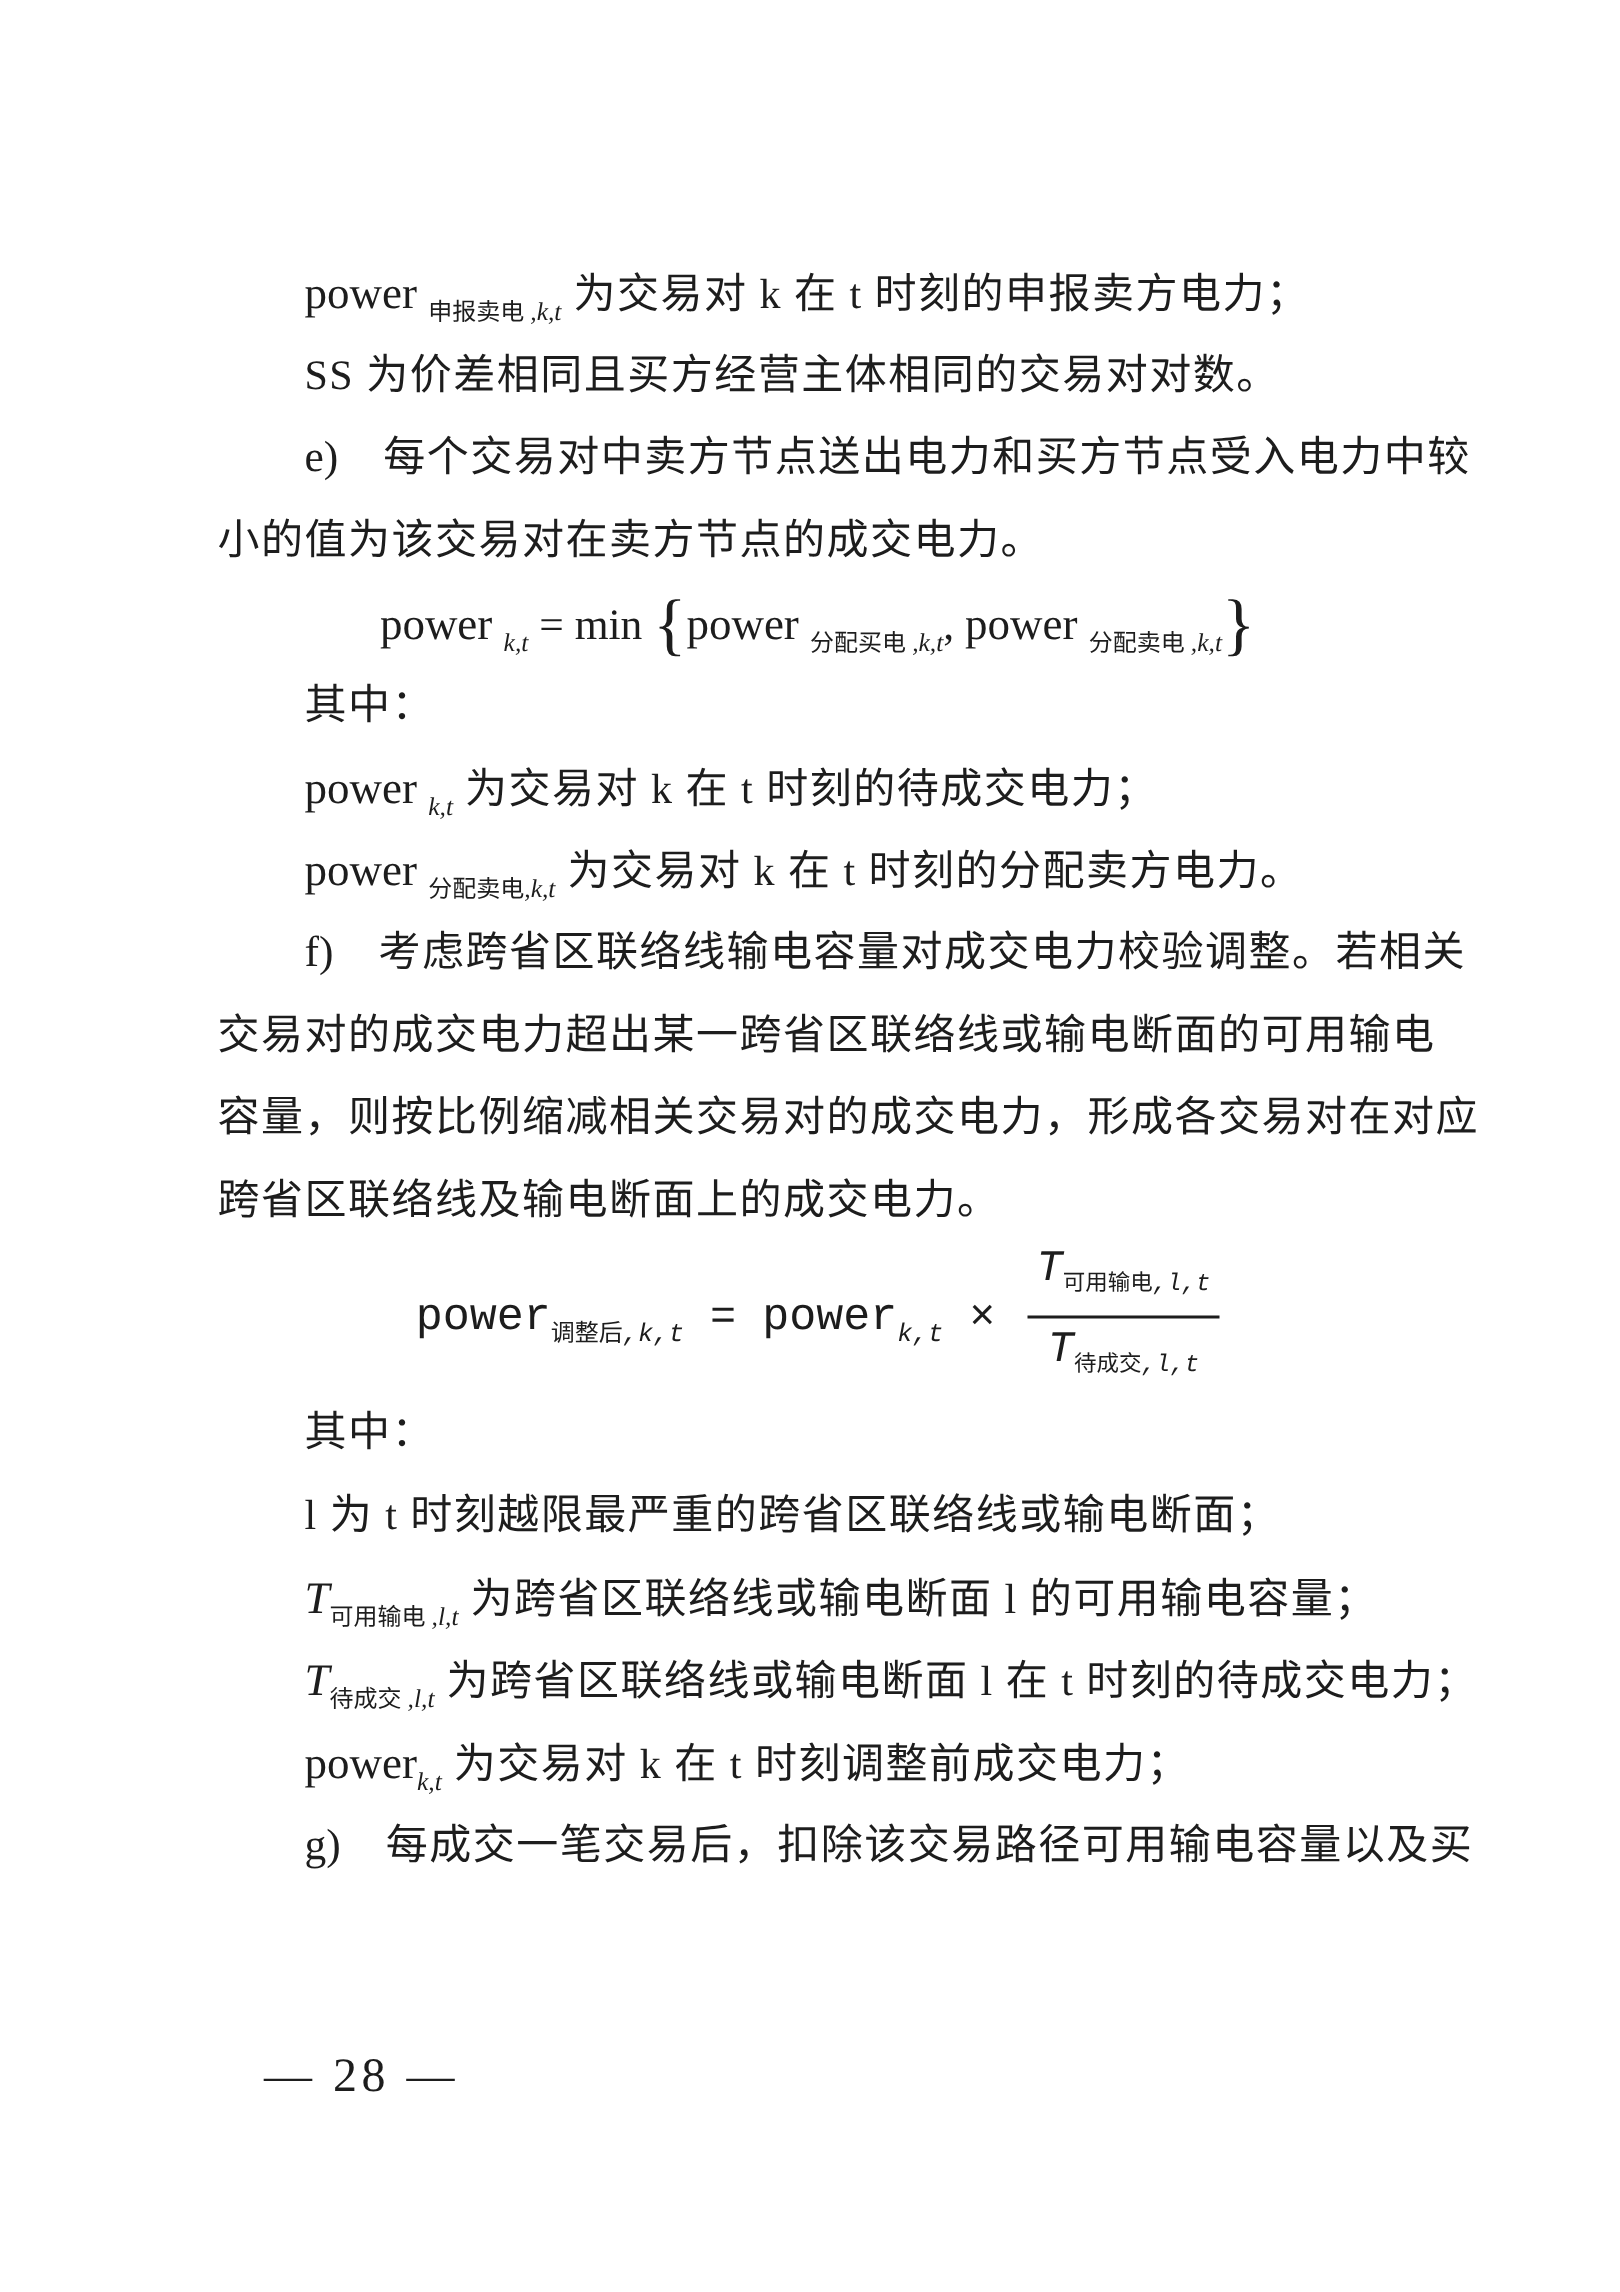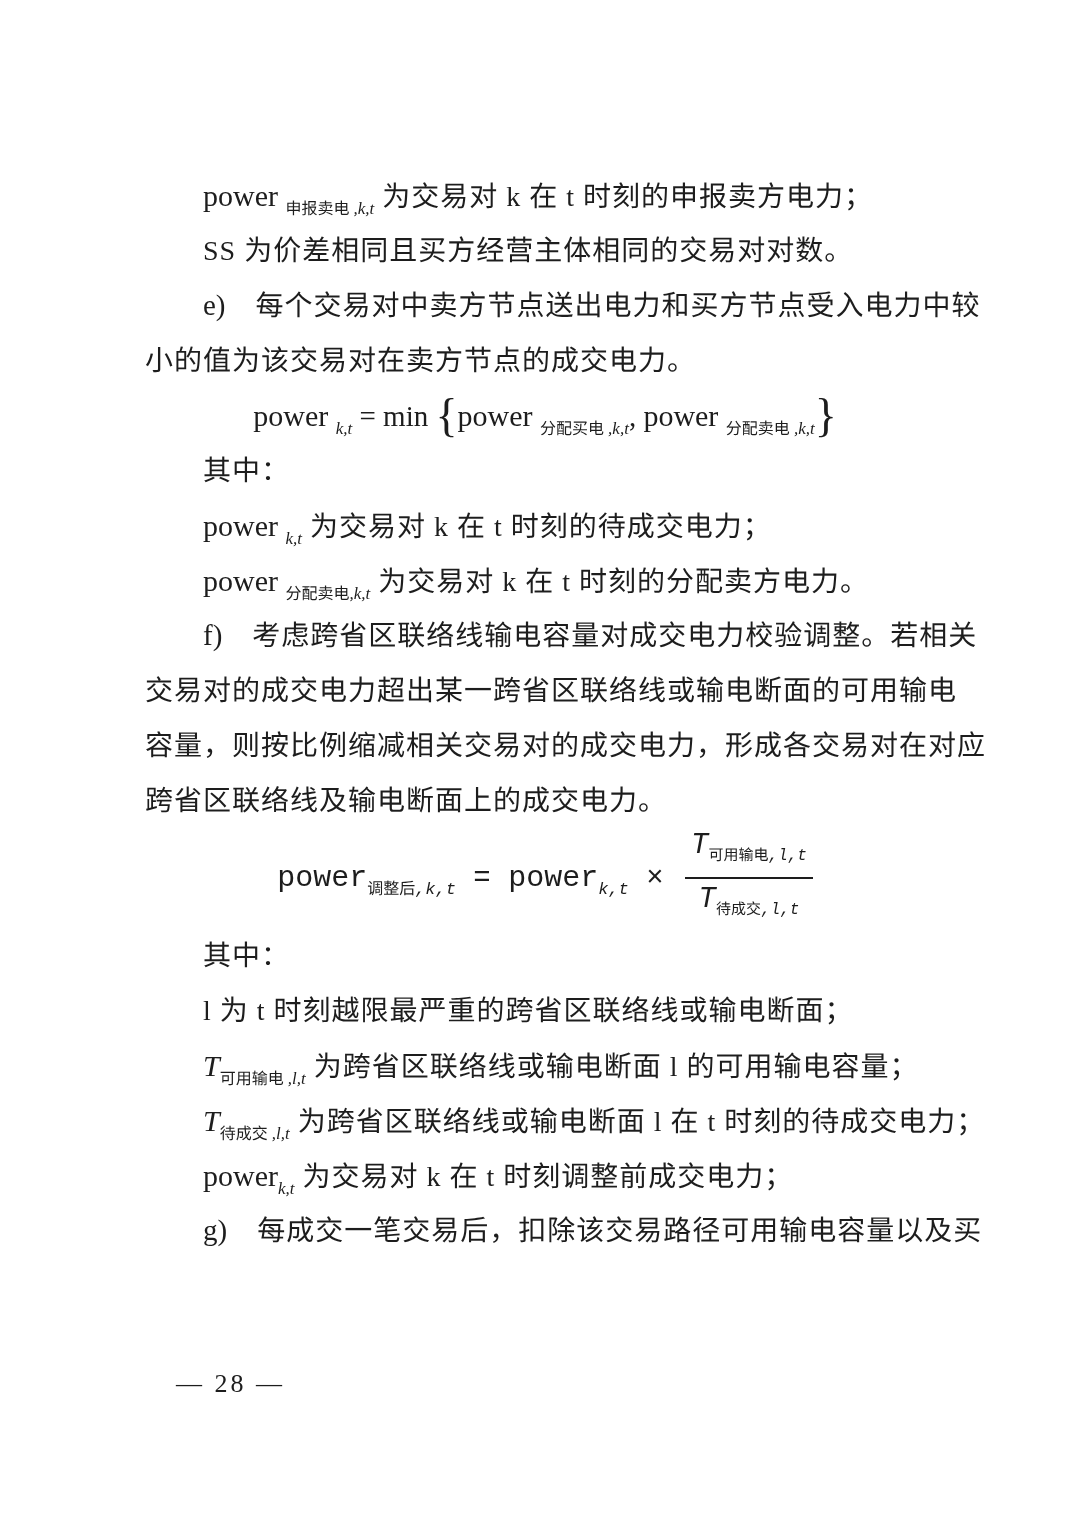--- a/index.html
+++ b/index.html
@@ -66,21 +66,21 @@
     display:block;
     padding:3px 6px 0 6px;
   }
   .frac .seg.ivar{ font-size:29px; }
   .frac .seg.sub{ font-size:15px; vertical-align:-7px; }
   .frac .seg.subi{ font-size:16px; vertical-align:-7px; }
   .footer{
     position:absolute;
     left:176px;top:1356px;
     height:55px;line-height:55px;
-    font-size:26px;
+    font-size:32px;
     letter-spacing:3px;
   }
 </style>
 </head>
 <body>
 
 <div class="page">
   <main class="doc-body" id="doc-body">
       <div class="line indent"><span class="seg var">power </span><span class="seg sub">申报卖电 </span><span class="seg subi">,k,t</span><span class="seg cn"> 为交易对 k 在 t 时刻的申报卖方电力；</span></div>
       <div class="line indent"><span class="seg cn">SS 为价差相同且买方经营主体相同的交易对对数。</span></div>

